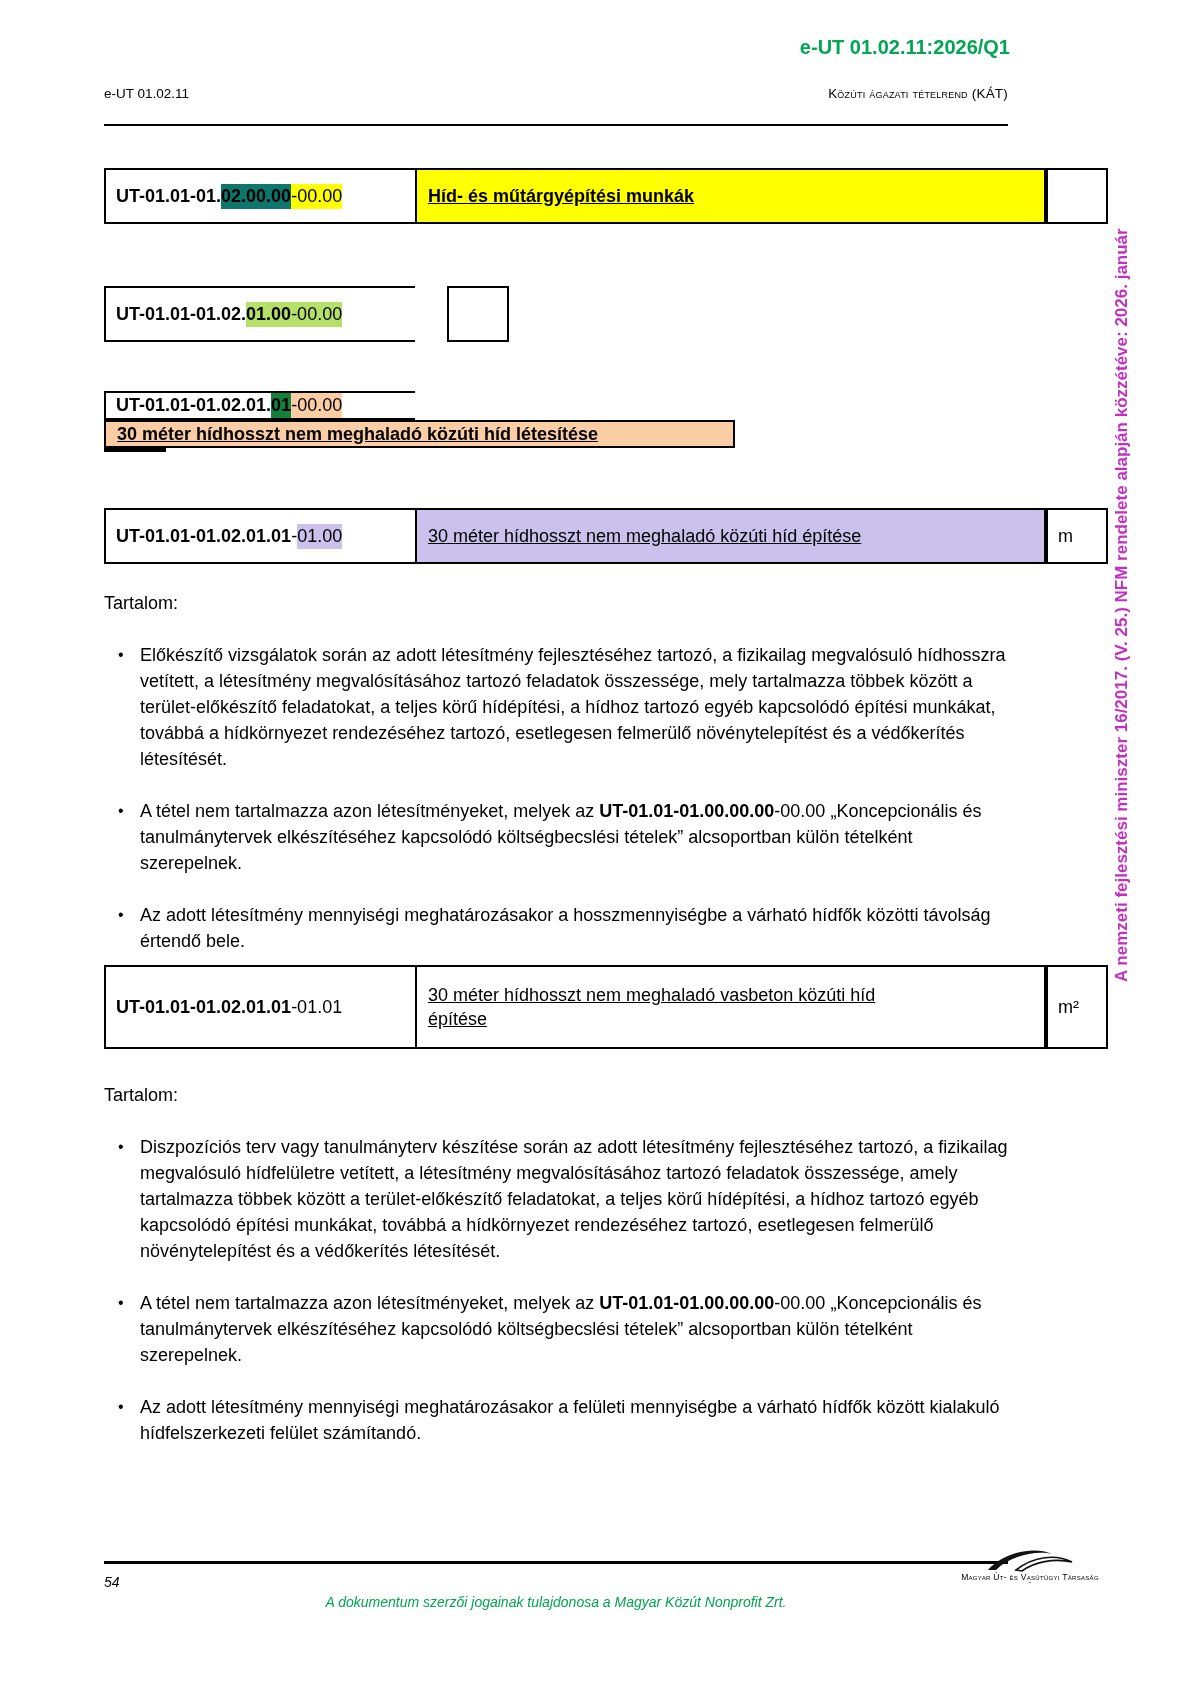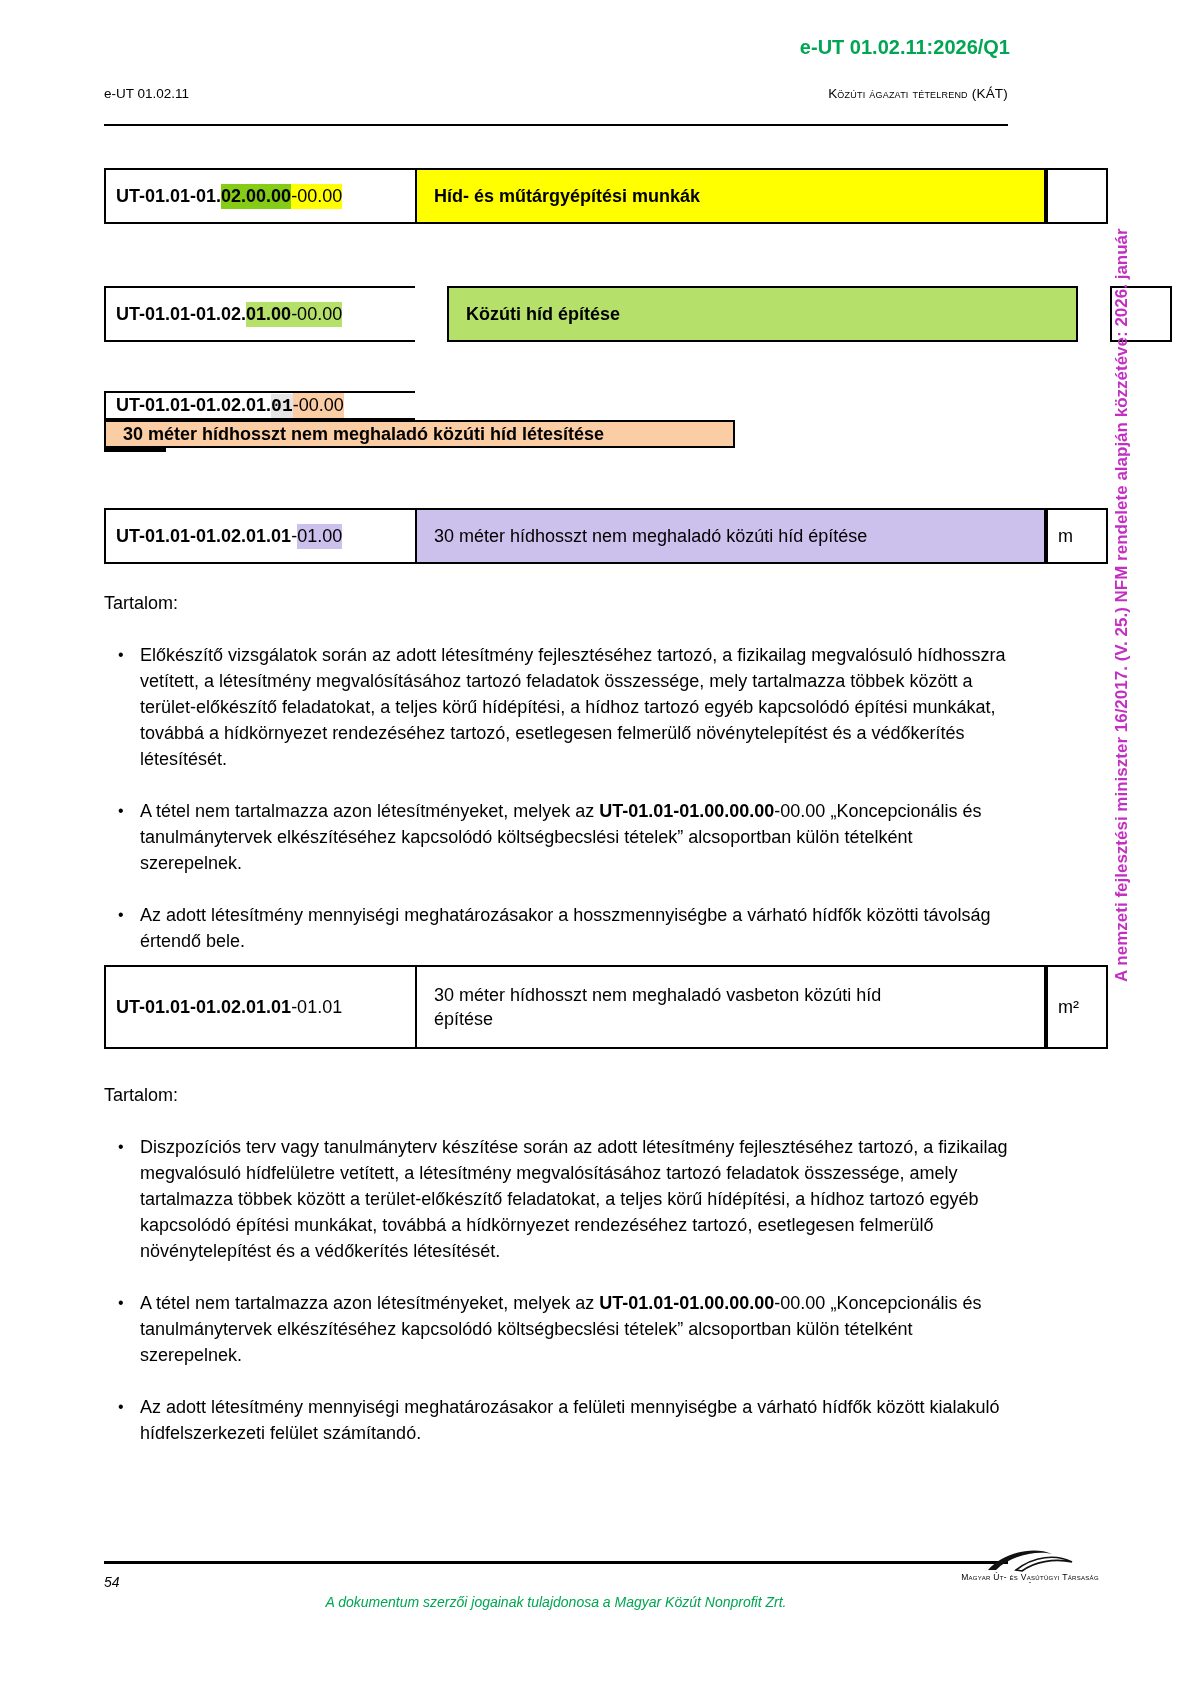--- a/index.html
+++ b/index.html
@@ -16,21 +16,21 @@
   .header-wrap{
     position:absolute;top:86px;left:104px;width:904px;
     display:flex;justify-content:space-between;align-items:flex-end;
     border-bottom:2px solid #000;padding-bottom:23px;font-size:13.5px;gap:36px;
   }
   .header-right{font-variant:small-caps;letter-spacing:.2px;}
   
   .t-row{position:absolute;left:104px;display:flex;}
   .cell{border:2px solid #000;box-sizing:border-box;display:flex;align-items:center;}
   .cell.code{width:311px;background:#fff;padding-left:10px;font-size:18px;border-right:none;}
-  .cell.desc{width:631px;padding-left:17px;font-size:18px;white-space:pre-line;line-height:24px;}
+  .cell.desc{width:631px;padding-left:11px;font-size:18px;white-space:pre-line;line-height:24px;text-decoration:underline;}
   .cell.unit{width:62px;background:#fff;padding-left:10px;font-size:18px;border-left:2px solid #000;}
   .code .hl{padding:2px 0;}
   .b{font-weight:bold;}
   
   .content{position:absolute;left:104px;width:908px;font-size:18px;line-height:26px;}
   .content .title{margin:0 0 6px 0;}
   .bullets{list-style:none;margin:0;padding:0;}
   .bullets li{display:flex;margin-top:26px;}
   .bullets .dot{width:36px;flex:0 0 36px;padding-left:14px;box-sizing:border-box;font-size:16px;}
   .bullets .btxt{flex:1;}
@@ -62,39 +62,38 @@
 
   <div class="header-wrap">
     <span class="header-left">e-UT 01.02.11</span>
     <span class="header-right">Közúti ágazati tételrend (KÁT)</span>
   </div>
 
   <div id="rows">
       <div class="t-row" style="top: 168px; height: 56px;">
         <div class="cell code">
           <span class="b">UT-01.01-01.</span>
-          <span class="b hl" style="background: #84cc16;">02.00.00</span>
+          <span class="b hl" style="background: #0f766e;">02.00.00</span>
           <span class="hl" style="background: rgb(255, 255, 0);">-00.00</span>
         </div>
         <div class="cell desc b" style="background: rgb(255, 255, 0);">Híd- és műtárgyépítési munkák</div>
         <div class="cell unit"></div>
       </div>
       <div class="t-row" style="top: 286px; height: 56px; gap: 32px;">
         <div class="cell code">
           <span class="b">UT-01.01-01.02.</span>
           <span class="b hl" style="background: rgb(181, 225, 107);">01.00</span>
           <span class="hl" style="background: rgb(181, 225, 107);">-00.00</span>
         </div>
-        <div class="cell desc b" style="background: rgb(181, 225, 107);">Közúti híd építése</div>
         <div class="cell unit"></div>
       </div>
       <div class="t-row" style="top: 391px; height: 56px; flex-direction: column;">
         <div class="cell code">
           <span class="b">UT-01.01-01.02.01.</span>
-          <span class="b hl" style="background: #e5e5e5; font-family: Liberation Mono, monospace;">01</span>
+          <span class="b hl" style="background: #15803d;">01</span>
           <span class="hl" style="background: rgb(251, 205, 164);">-00.00</span>
         </div>
         <div class="cell desc b" style="background: rgb(251, 205, 164);">30 méter hídhosszt nem meghaladó közúti híd létesítése</div>
         <div class="cell unit"></div>
       </div>
       <div class="t-row" style="top: 508px; height: 56px;">
         <div class="cell code">
           <span class="b">UT-01.01-01.02.01.01</span>
           <span>-</span>
           <span class="hl" style="background: rgb(204, 192, 236);">01.00</span>

